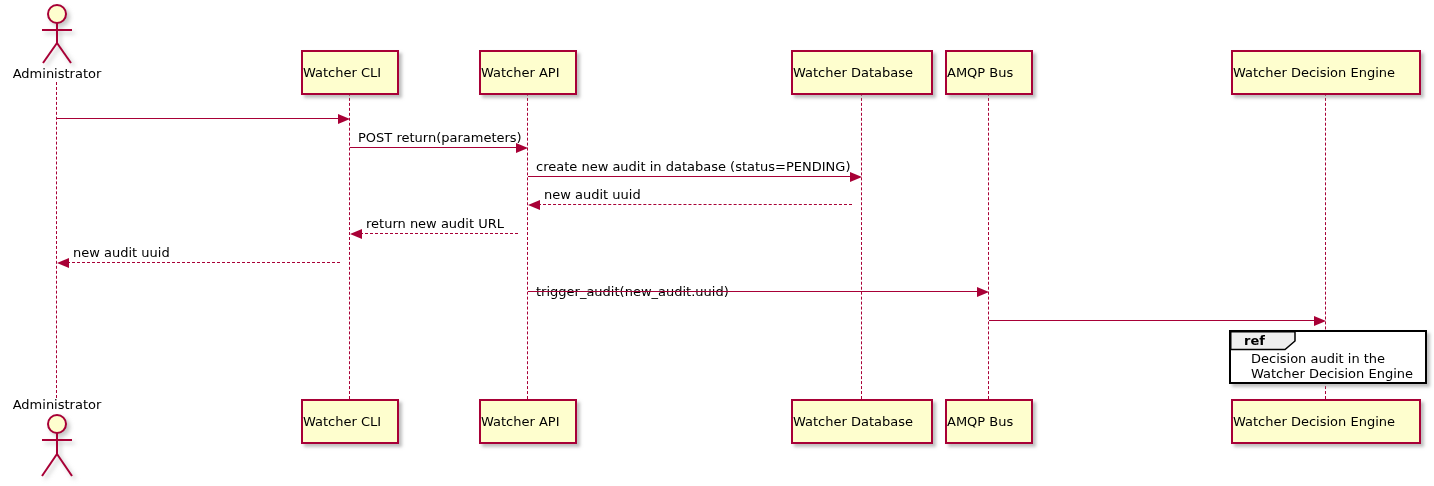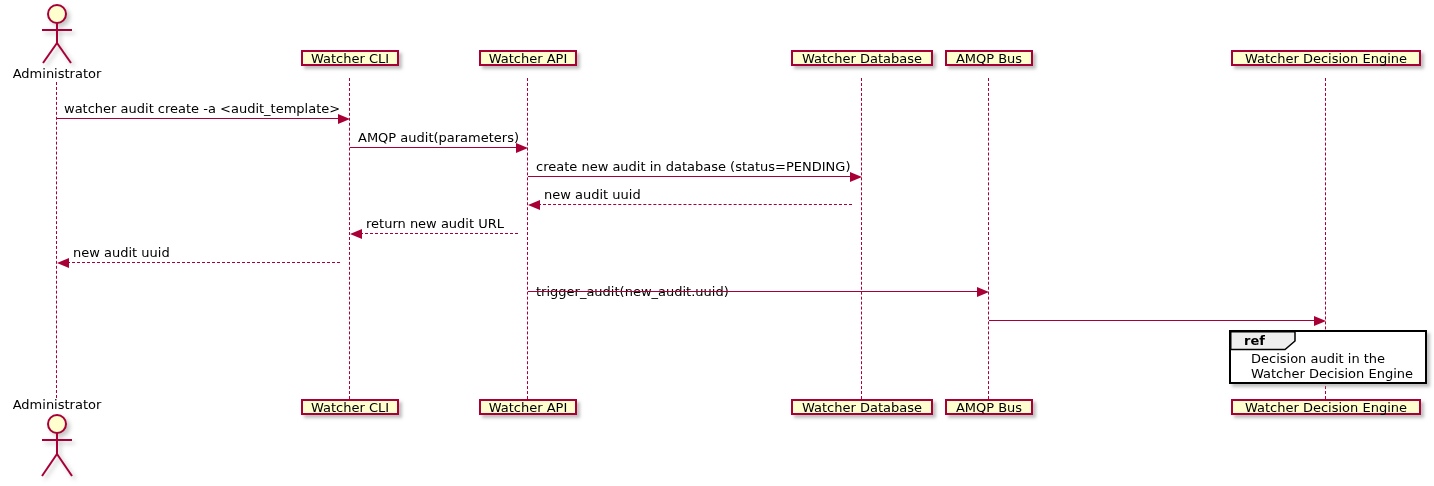--- a/index.html
+++ b/index.html
@@ -11,23 +11,23 @@
     --bg:#FFFFFF;
   }
   html,body{margin:0;padding:0;background:var(--bg);}
   .canvas{
     position:relative;width:1434px;height:486px;background:var(--bg);
     font-family:"DejaVu Sans","Liberation Sans",sans-serif;
     font-size:13px;color:var(--text);overflow:hidden;
   }
   .lifeline{position:absolute;width:0;border-left:1px dashed var(--accent);}
   .pbox{
-    position:absolute;height:16px;background:var(--fill);
+    position:absolute;height:45px;background:var(--fill);
     border:2px solid var(--accent);box-sizing:border-box;
-    display:flex;align-items:center;justify-content:center;
+    display:flex;align-items:center;
     box-shadow:3px 3px 3px rgba(140,140,140,0.55);
     white-space:nowrap;
   }
   .actor-figure{position:absolute;color:var(--accent);filter:drop-shadow(3px 3px 2px rgba(140,140,140,0.5));}
   .actor-figure path, .actor-figure line, .actor-figure circle{stroke:currentColor;stroke-width:2;fill:none;}
   .actor-figure circle{fill:var(--fill);}
   .actor-label{position:absolute;width:114px;text-align:center;white-space:nowrap;}
   .msg-label{position:absolute;white-space:nowrap;height:15px;line-height:15px;}
   .mline{position:absolute;height:0;border-top:1px solid var(--accent);}
   .mline.dashed{border-top-style:dashed;}
@@ -73,25 +73,24 @@
   <div class="pbox" style="left:791px;top:50px;width:142px">
     <span>Watcher Database</span>
   </div>
   <div class="pbox" style="left:945px;top:50px;width:88px">
     <span>AMQP Bus</span>
   </div>
   <div class="pbox" style="left:1231px;top:50px;width:190px">
     <span>Watcher Decision Engine</span>
   </div>
 
-  <div class="msg-label" style="left:64px;top:101px">watcher audit create -a &lt;audit_template&gt;</div>
   <div class="mline" style="left:57px;top:118px;width:283px"></div>
   <div class="ahead right" style="left:338px;top:114px"></div>
 
-  <div class="msg-label" style="left:358px;top:130px">AMQP audit(parameters)</div>
+  <div class="msg-label" style="left:358px;top:130px">POST return(parameters)</div>
   <div class="mline" style="left:350px;top:147px;width:168px"></div>
   <div class="ahead right" style="left:516px;top:143px"></div>
 
   <div class="msg-label" style="left:536px;top:159px">create new audit in database (status=PENDING)</div>
   <div class="mline" style="left:528px;top:176px;width:324px"></div>
   <div class="ahead right" style="left:850px;top:172px"></div>
 
   <div class="msg-label" style="left:544px;top:187px">new audit uuid</div>
   <div class="mline dashed" style="left:538px;top:204px;width:314px"></div>
   <div class="ahead left" style="left:528px;top:200px"></div>

